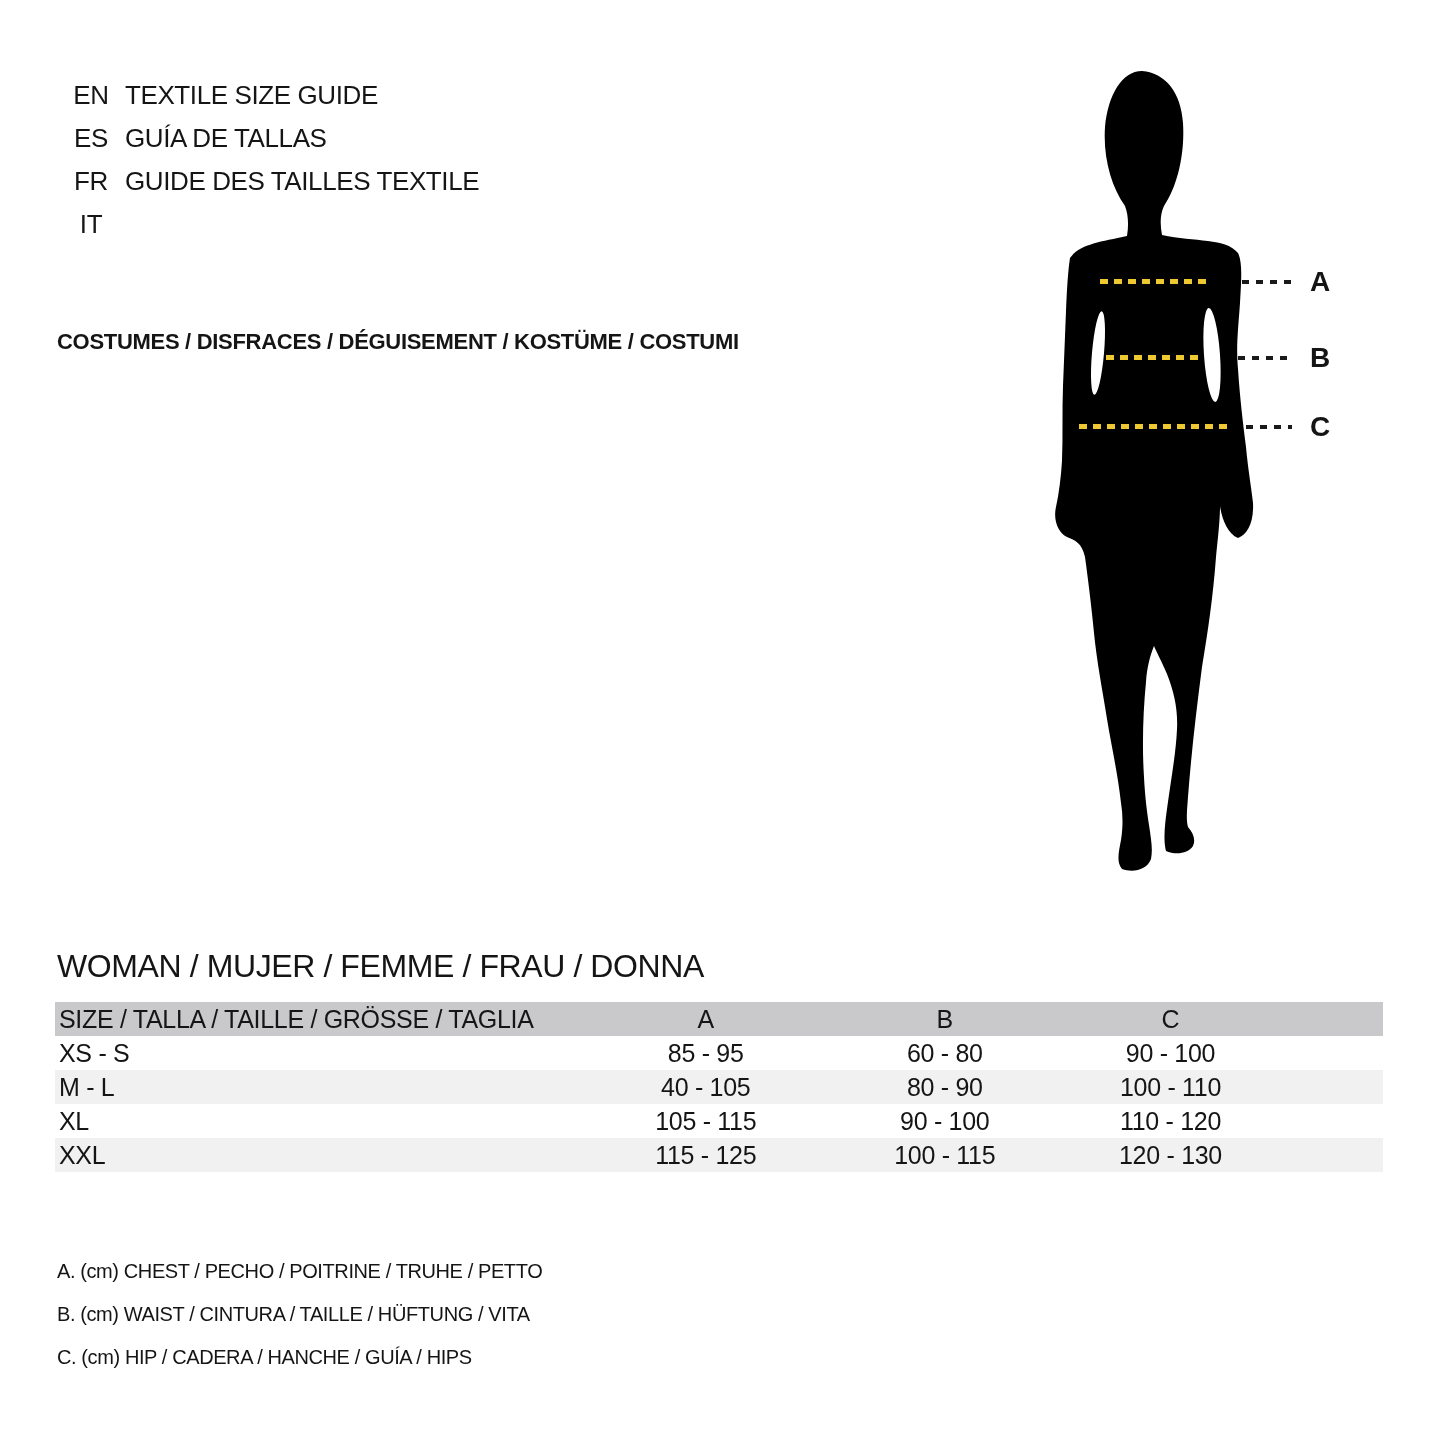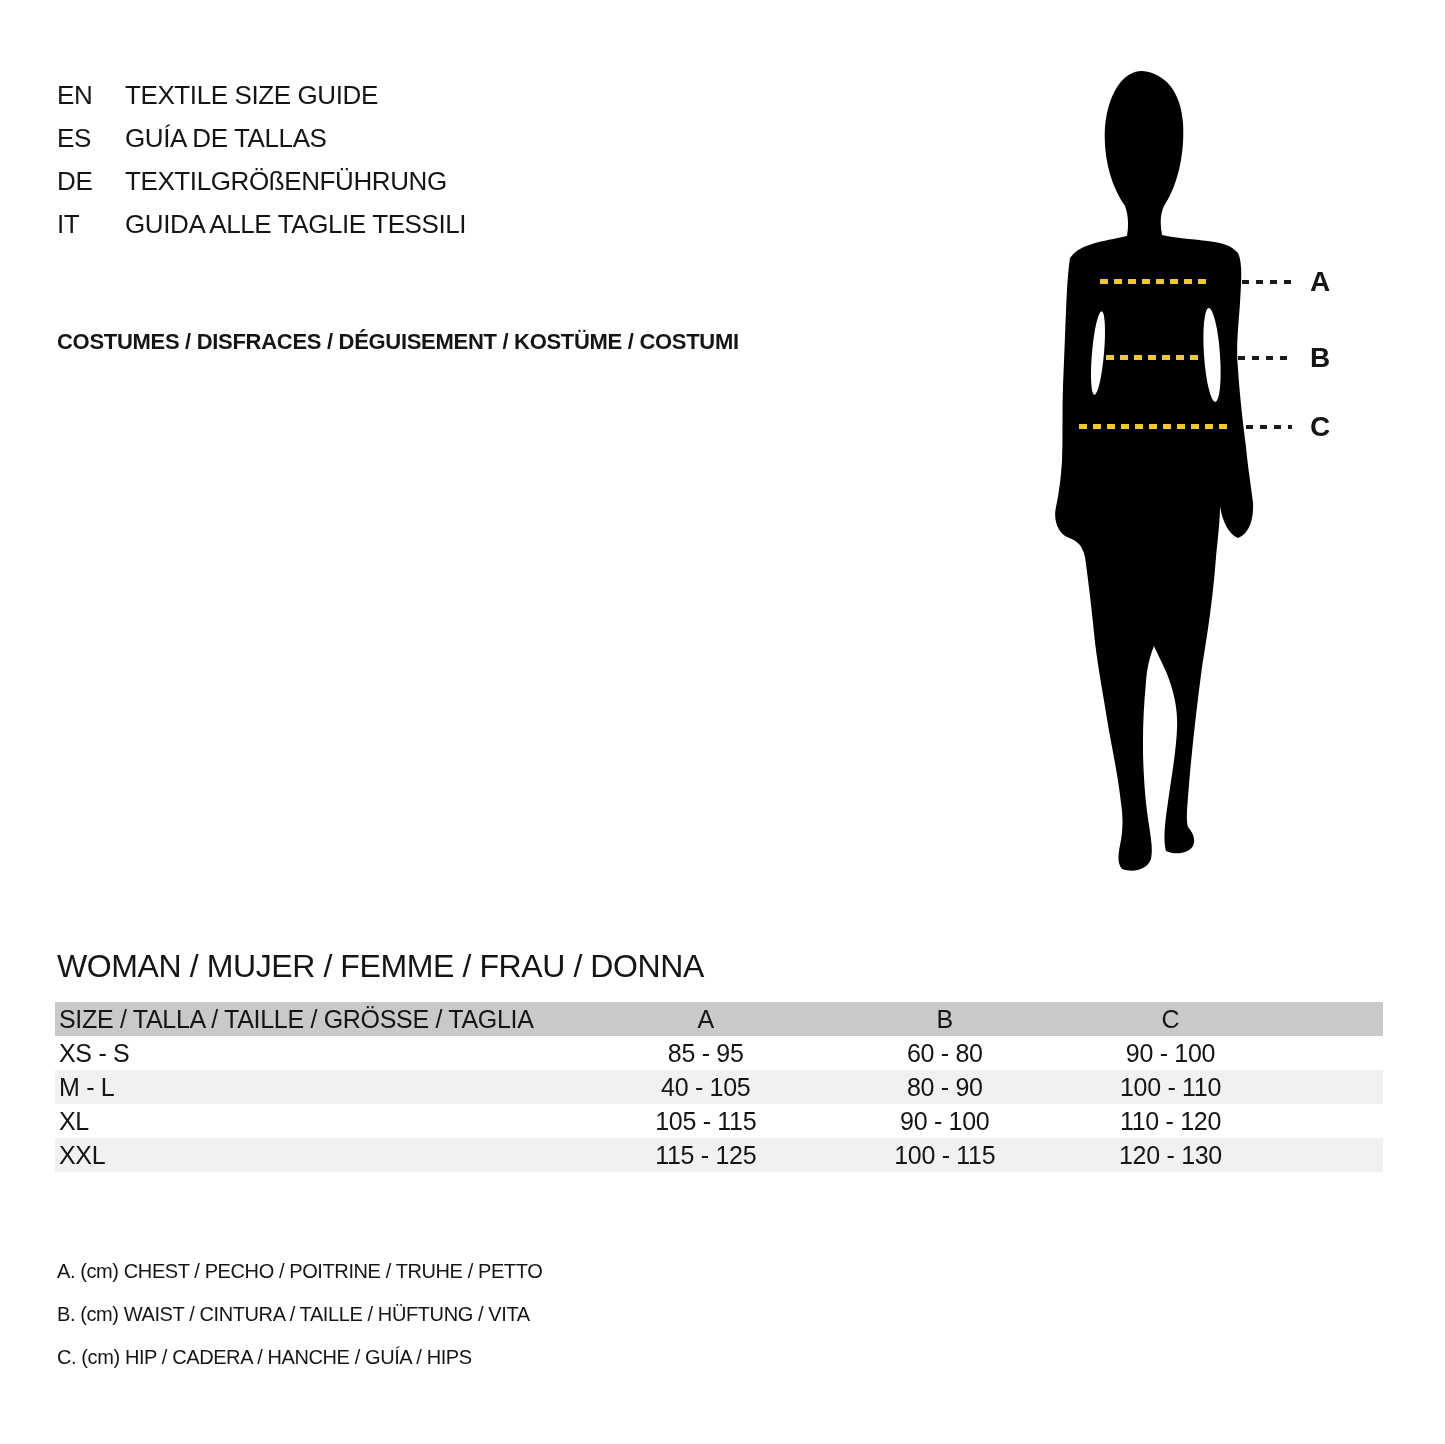--- a/index.html
+++ b/index.html
@@ -3,21 +3,21 @@
 <meta charset="utf-8">
 <style>
   html,body{margin:0;padding:0;background:#fff;}
   .canvas{
     position:relative;width:1445px;height:1444px;background:#ffffff;
     font-family:"Liberation Sans","DejaVu Sans",sans-serif;color:#151515;overflow:hidden;
   }
   
   .lang-block{position:absolute;left:57px;top:74px;}
   .lang-row{display:flex;align-items:center;height:43px;font-size:26px;font-weight:500;letter-spacing:-0.4px;white-space:nowrap;}
-  .lang-code{width:68px;flex:0 0 68px;}
+  .lang-code{width:68px;flex:0 0 68px;text-align:center;}
   
   .heading{position:absolute;left:57px;top:329px;font-size:22px;font-weight:700;letter-spacing:-0.3px;white-space:nowrap;}
   
   .silhouette{position:absolute;left:1040px;top:65px;width:220px;height:820px;}
   .dash-yellow{position:absolute;height:5px;background:repeating-linear-gradient(90deg,#eec830 0 8px,transparent 8px 14px);z-index:3;}
   .dash-black{position:absolute;height:4px;background:repeating-linear-gradient(90deg,#1a1a1a 0 7px,transparent 7px 14px);z-index:3;}
   .measure-label{position:absolute;width:40px;text-align:center;font-size:28px;font-weight:700;z-index:3;}
   
   .section-label{position:absolute;left:57px;top:948px;font-size:32px;font-weight:500;letter-spacing:-0.4px;white-space:nowrap;}
   
@@ -40,26 +40,25 @@
   <div class="lang-block">
     <div class="lang-row">
       <span class="lang-code">EN</span>
       <span>TEXTILE SIZE GUIDE</span>
     </div>
     <div class="lang-row">
       <span class="lang-code">ES</span>
       <span>GUÍA DE TALLAS</span>
     </div>
     <div class="lang-row">
-      <span class="lang-code">DE</span>
-      <span>TEXTILGRÖßENFÜHRUNG</span>
+      <span class="lang-code">FR</span>
+      <span>GUIDE DES TAILLES TEXTILE</span>
     </div>
     <div class="lang-row">
       <span class="lang-code">IT</span>
-      <span>GUIDA ALLE TAGLIE TESSILI</span>
     </div>
   </div>
 
   <div class="heading">COSTUMES / DISFRACES / DÉGUISEMENT / KOSTÜME / COSTUMI</div>
 
   <svg class="silhouette" viewBox="0 0 220 820" xmlns="http://www.w3.org/2000/svg" aria-hidden="true">
     <path fill="#000000" d="
       M 102 6
       C 126 8 141 28 143 58
       C 145 90 137 122 124 141

